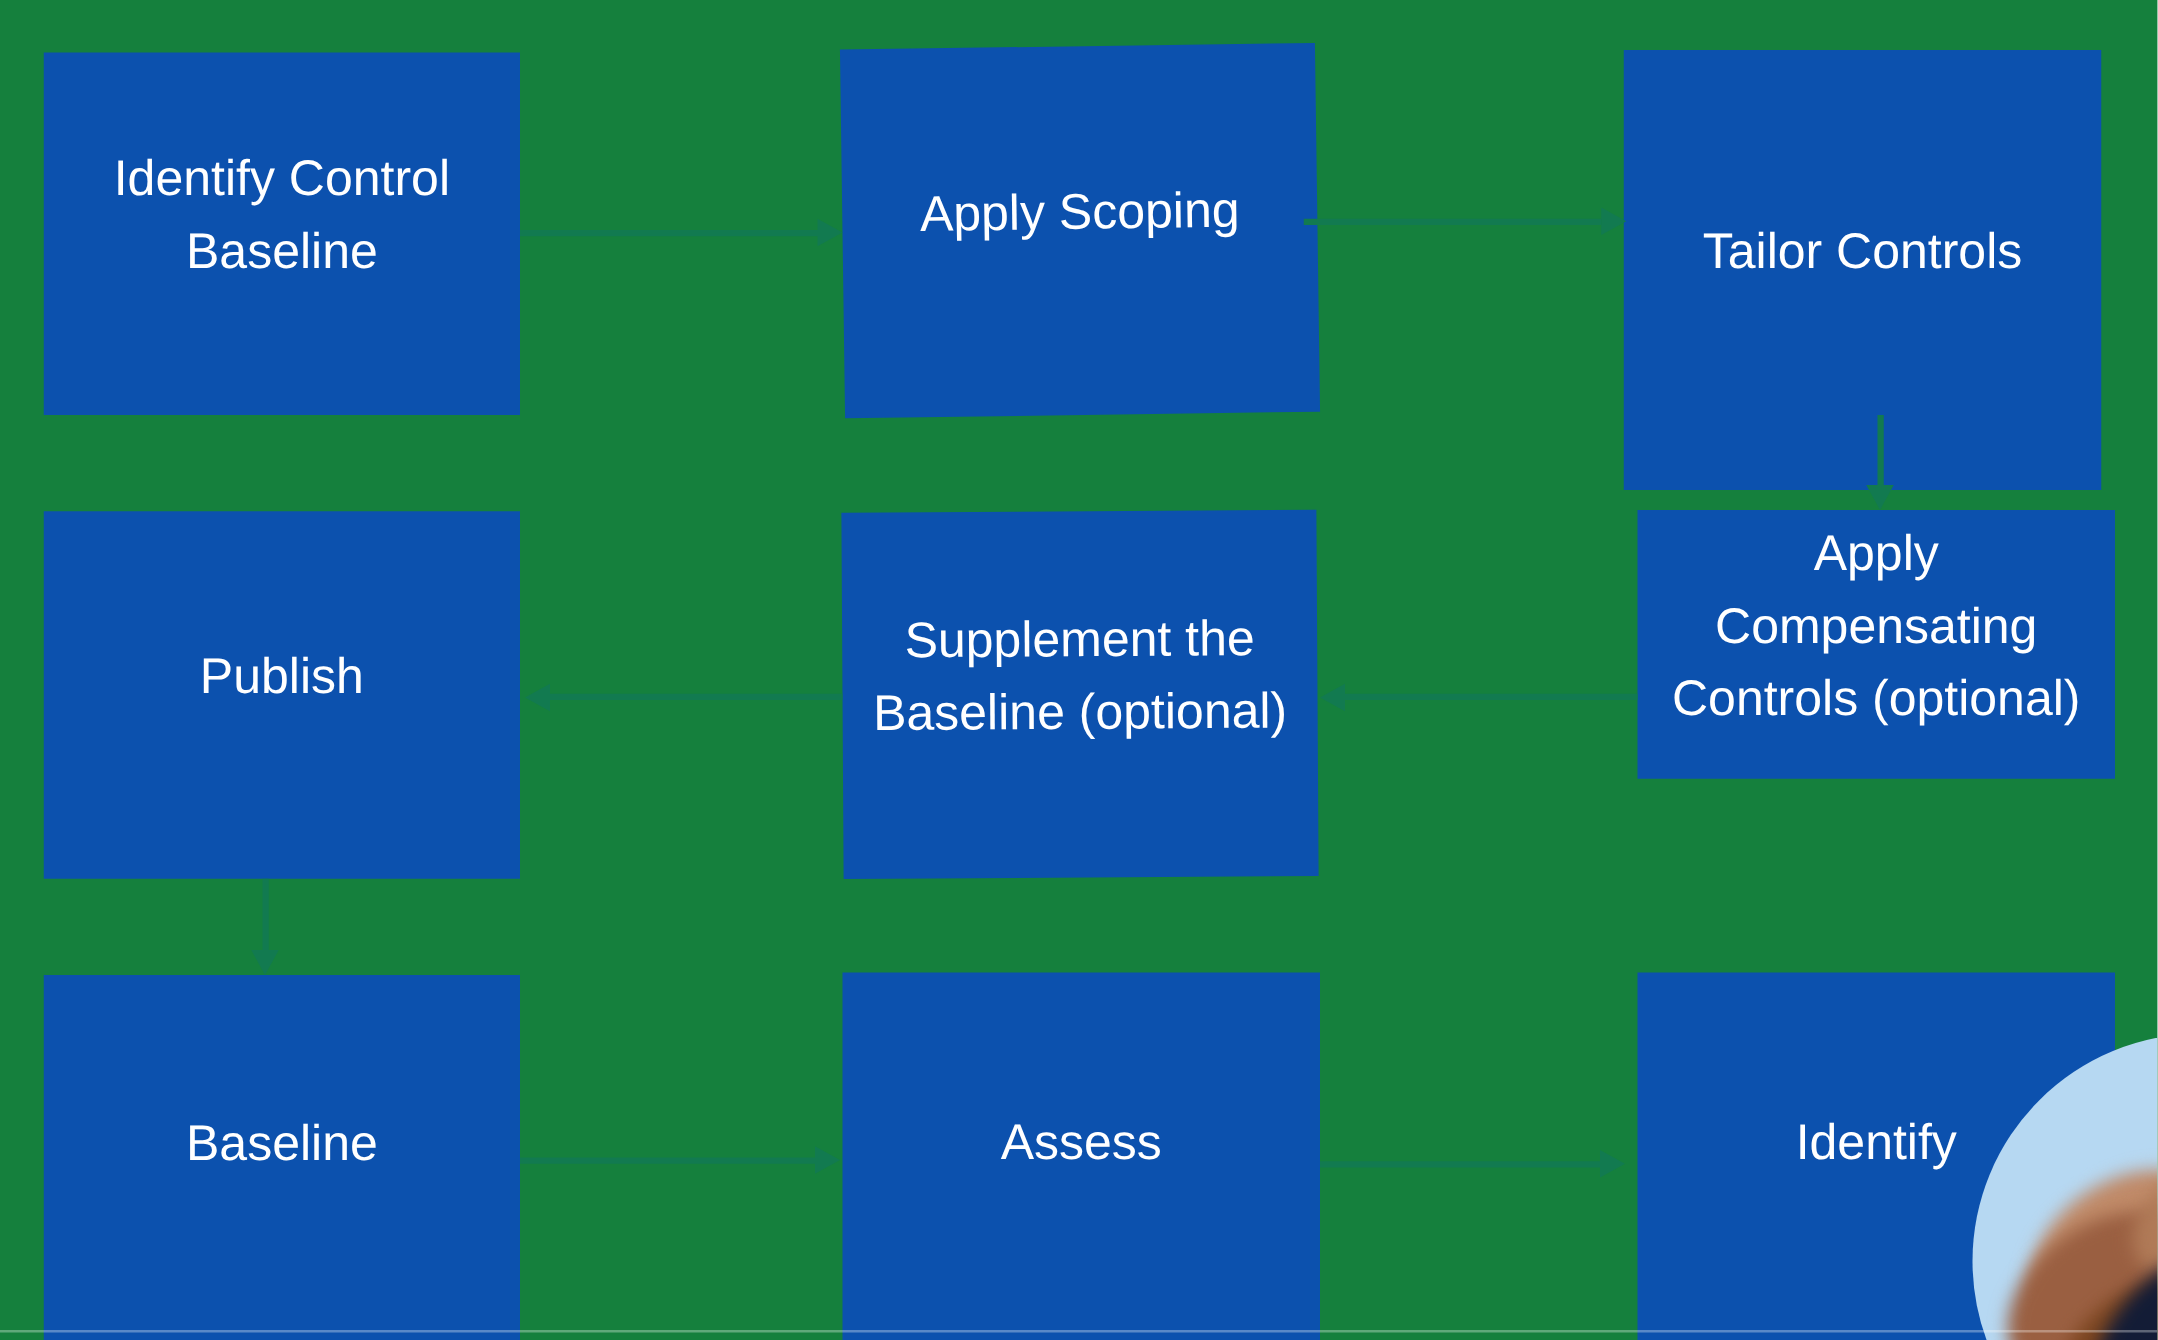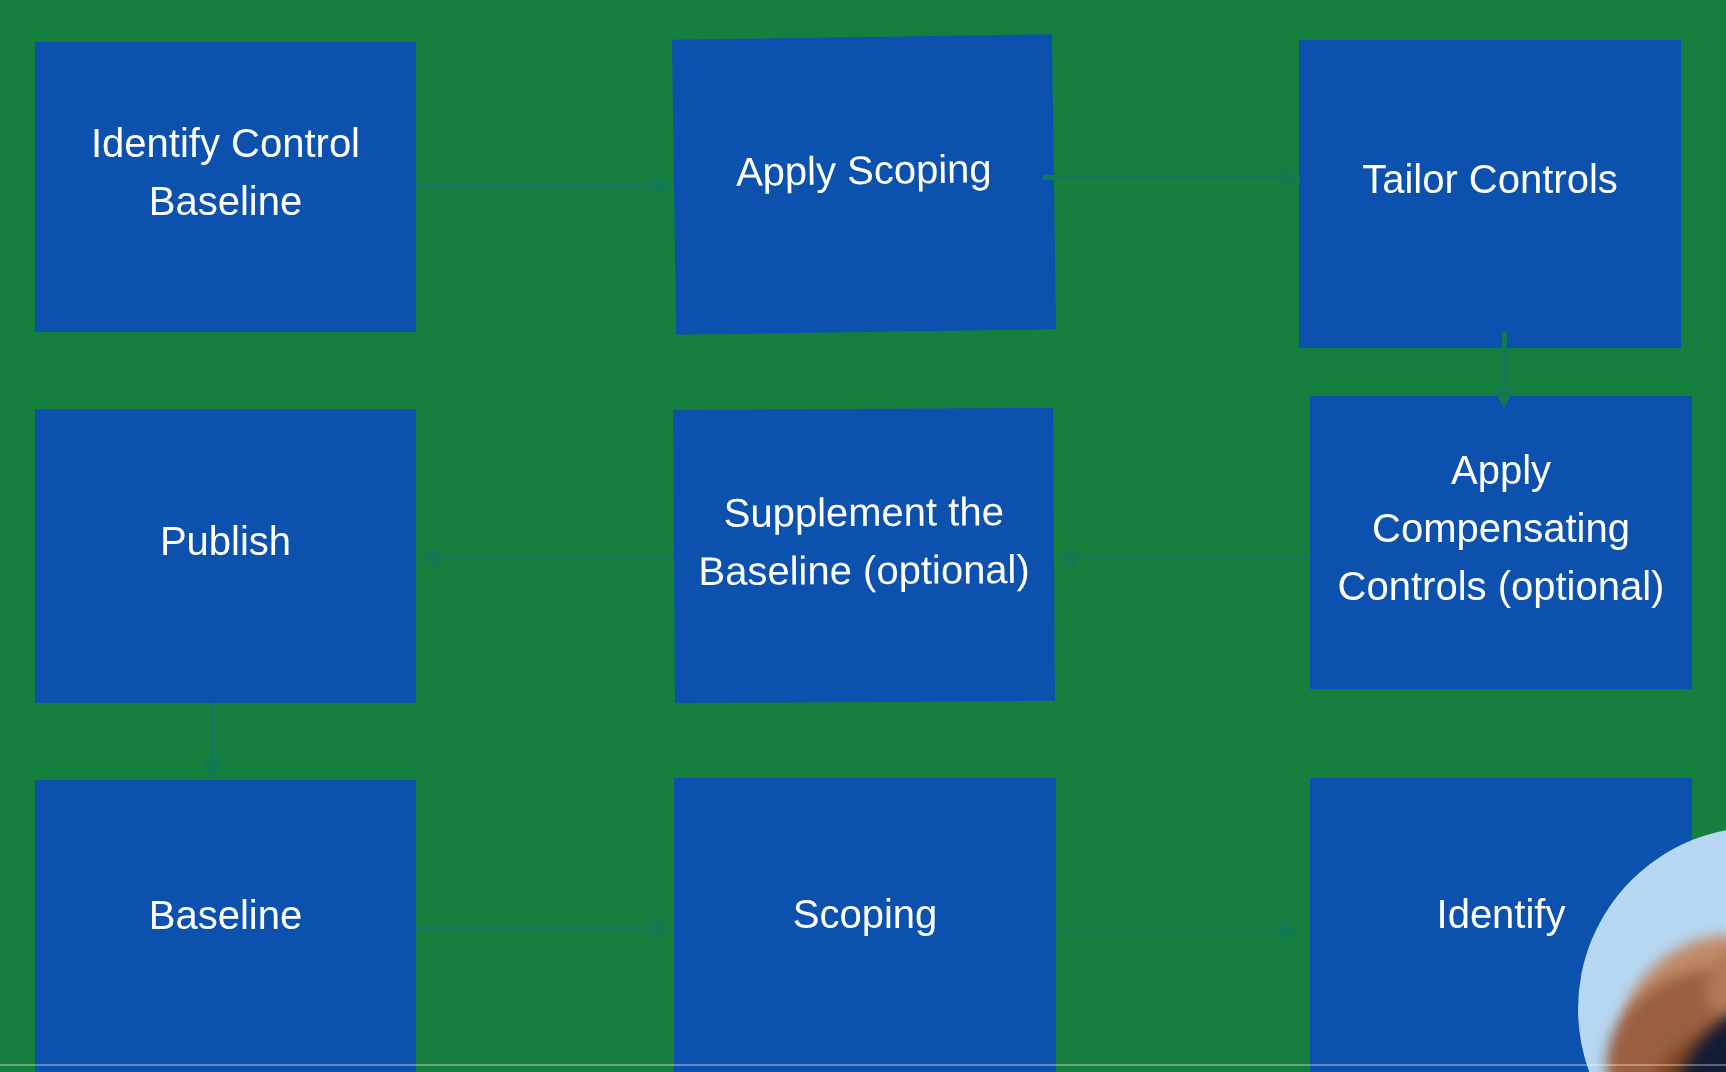--- a/index.html
+++ b/index.html
@@ -17,22 +17,22 @@
     color:var(--box-text,#ffffff);
     display:flex;align-items:center;justify-content:center;
     text-align:center;
     font-size:40px;line-height:1.45;font-weight:400;
     box-sizing:border-box;
     padding:0 14px 30px 14px;
   }
   .flow-box .lbl{white-space:pre-line;}
   #b-identify   {left:35px;   top:42px;  width:381px; height:290px;}
   #b-scoping    {left:674px;  top:37px;  width:380px; height:295px; transform:rotate(-0.8deg);}
-  #b-tailor     {left:1299px; top:40px;  width:382px; height:308px;}
-  #b-compensating{left:1310px;top:396px; width:382px; height:293px;}
+  #b-tailor     {left:1299px; top:40px;  width:382px; height:352px;}
+  #b-compensating{left:1310px;top:408px; width:382px; height:215px;}
   #b-supplement {left:674px;  top:409px; width:380px; height:293px; transform:rotate(-0.35deg);}
   #b-publish    {left:35px;   top:409px; width:381px; height:294px;justify-content:center;}
   #b-implement  {left:35px;   top:780px; width:381px; height:300px;}
   #b-assess     {left:674px;  top:778px; width:382px; height:302px;}
   #b-monitor    {left:1310px; top:778px; width:382px; height:302px;}
   
   .bottom-seam{
     position:absolute;left:0;top:1064px;width:1726px;height:2px;
     background:rgba(255,255,255,0.32);z-index:6;
   }
@@ -95,21 +95,21 @@
 Baseline (optional)</span>
   </div>
   <div class="flow-box" id="b-publish">
     <span class="lbl">Publish</span>
   </div>
 
   <div class="flow-box" id="b-implement">
     <span class="lbl">Baseline</span>
   </div>
   <div class="flow-box" id="b-assess">
-    <span class="lbl">Scoping</span>
+    <span class="lbl">Assess</span>
   </div>
   <div class="flow-box" id="b-monitor">
     <span class="lbl">Identify</span>
   </div>
 
   <div class="a-line a-h" id="a1-line"></div>
   <div class="a-head right" id="a1-head"></div>
 
   <div class="a-line a-h" id="a2-line"></div>
   <div class="a-head right" id="a2-head"></div>

